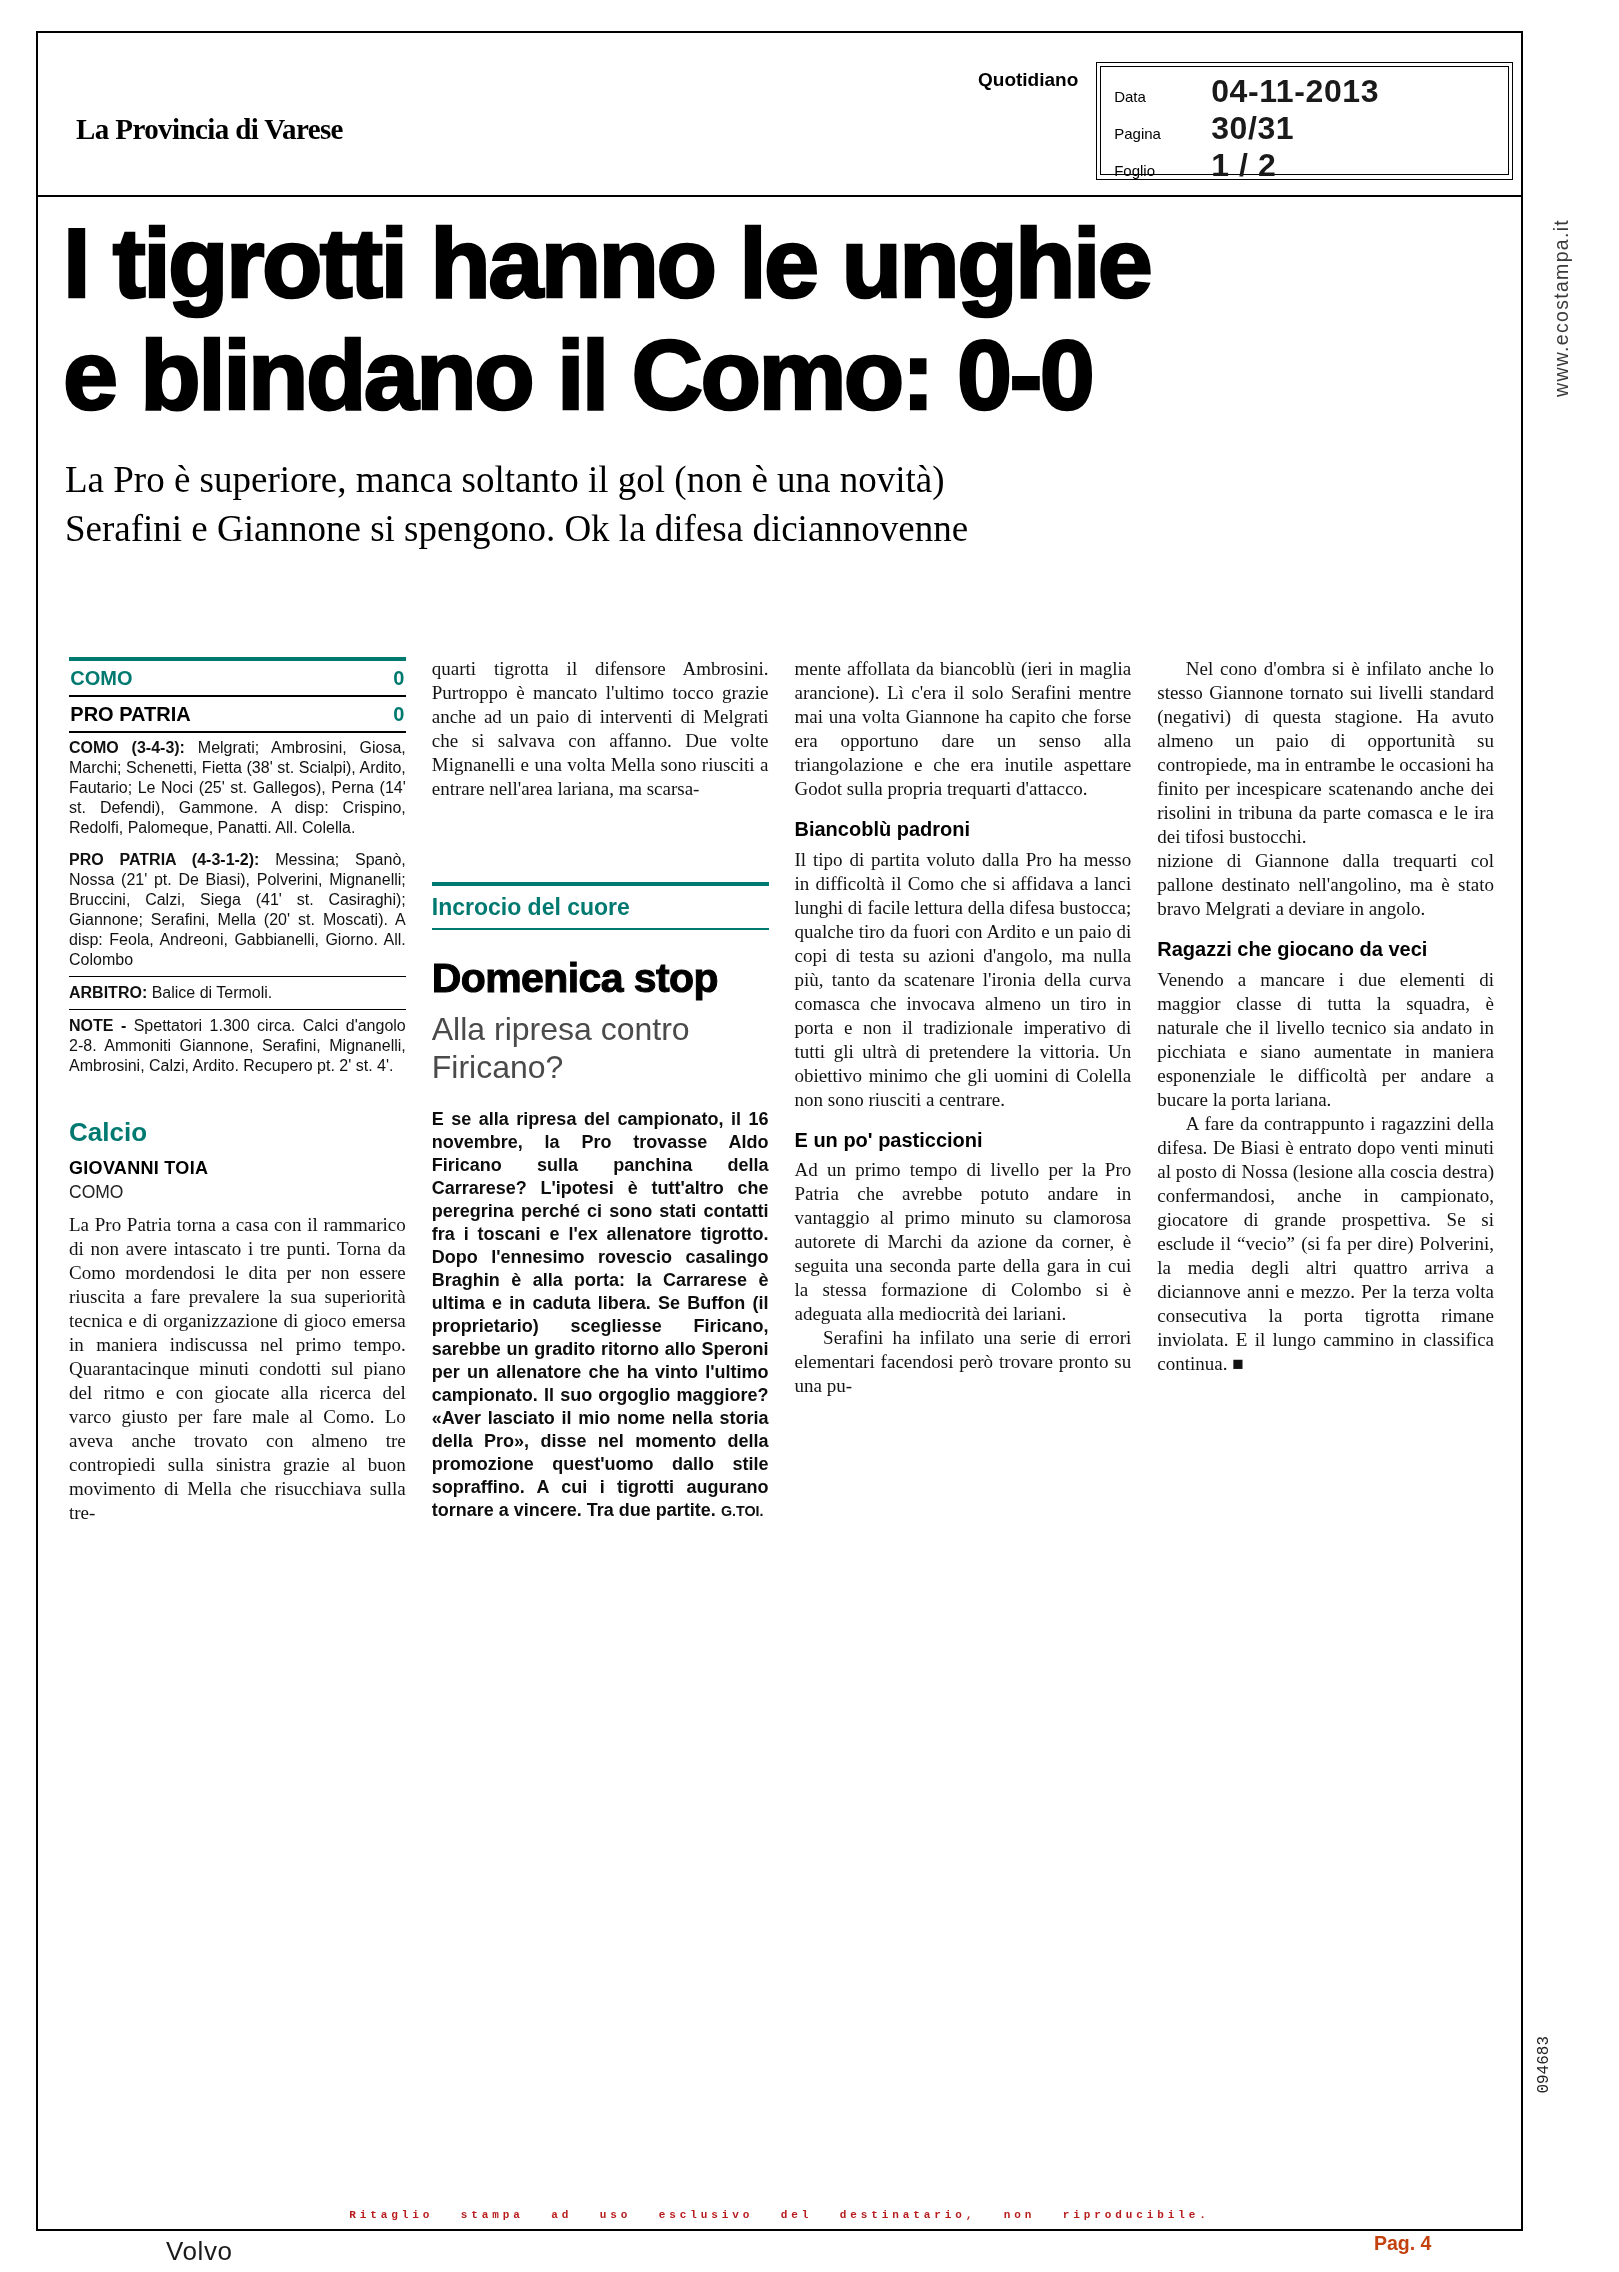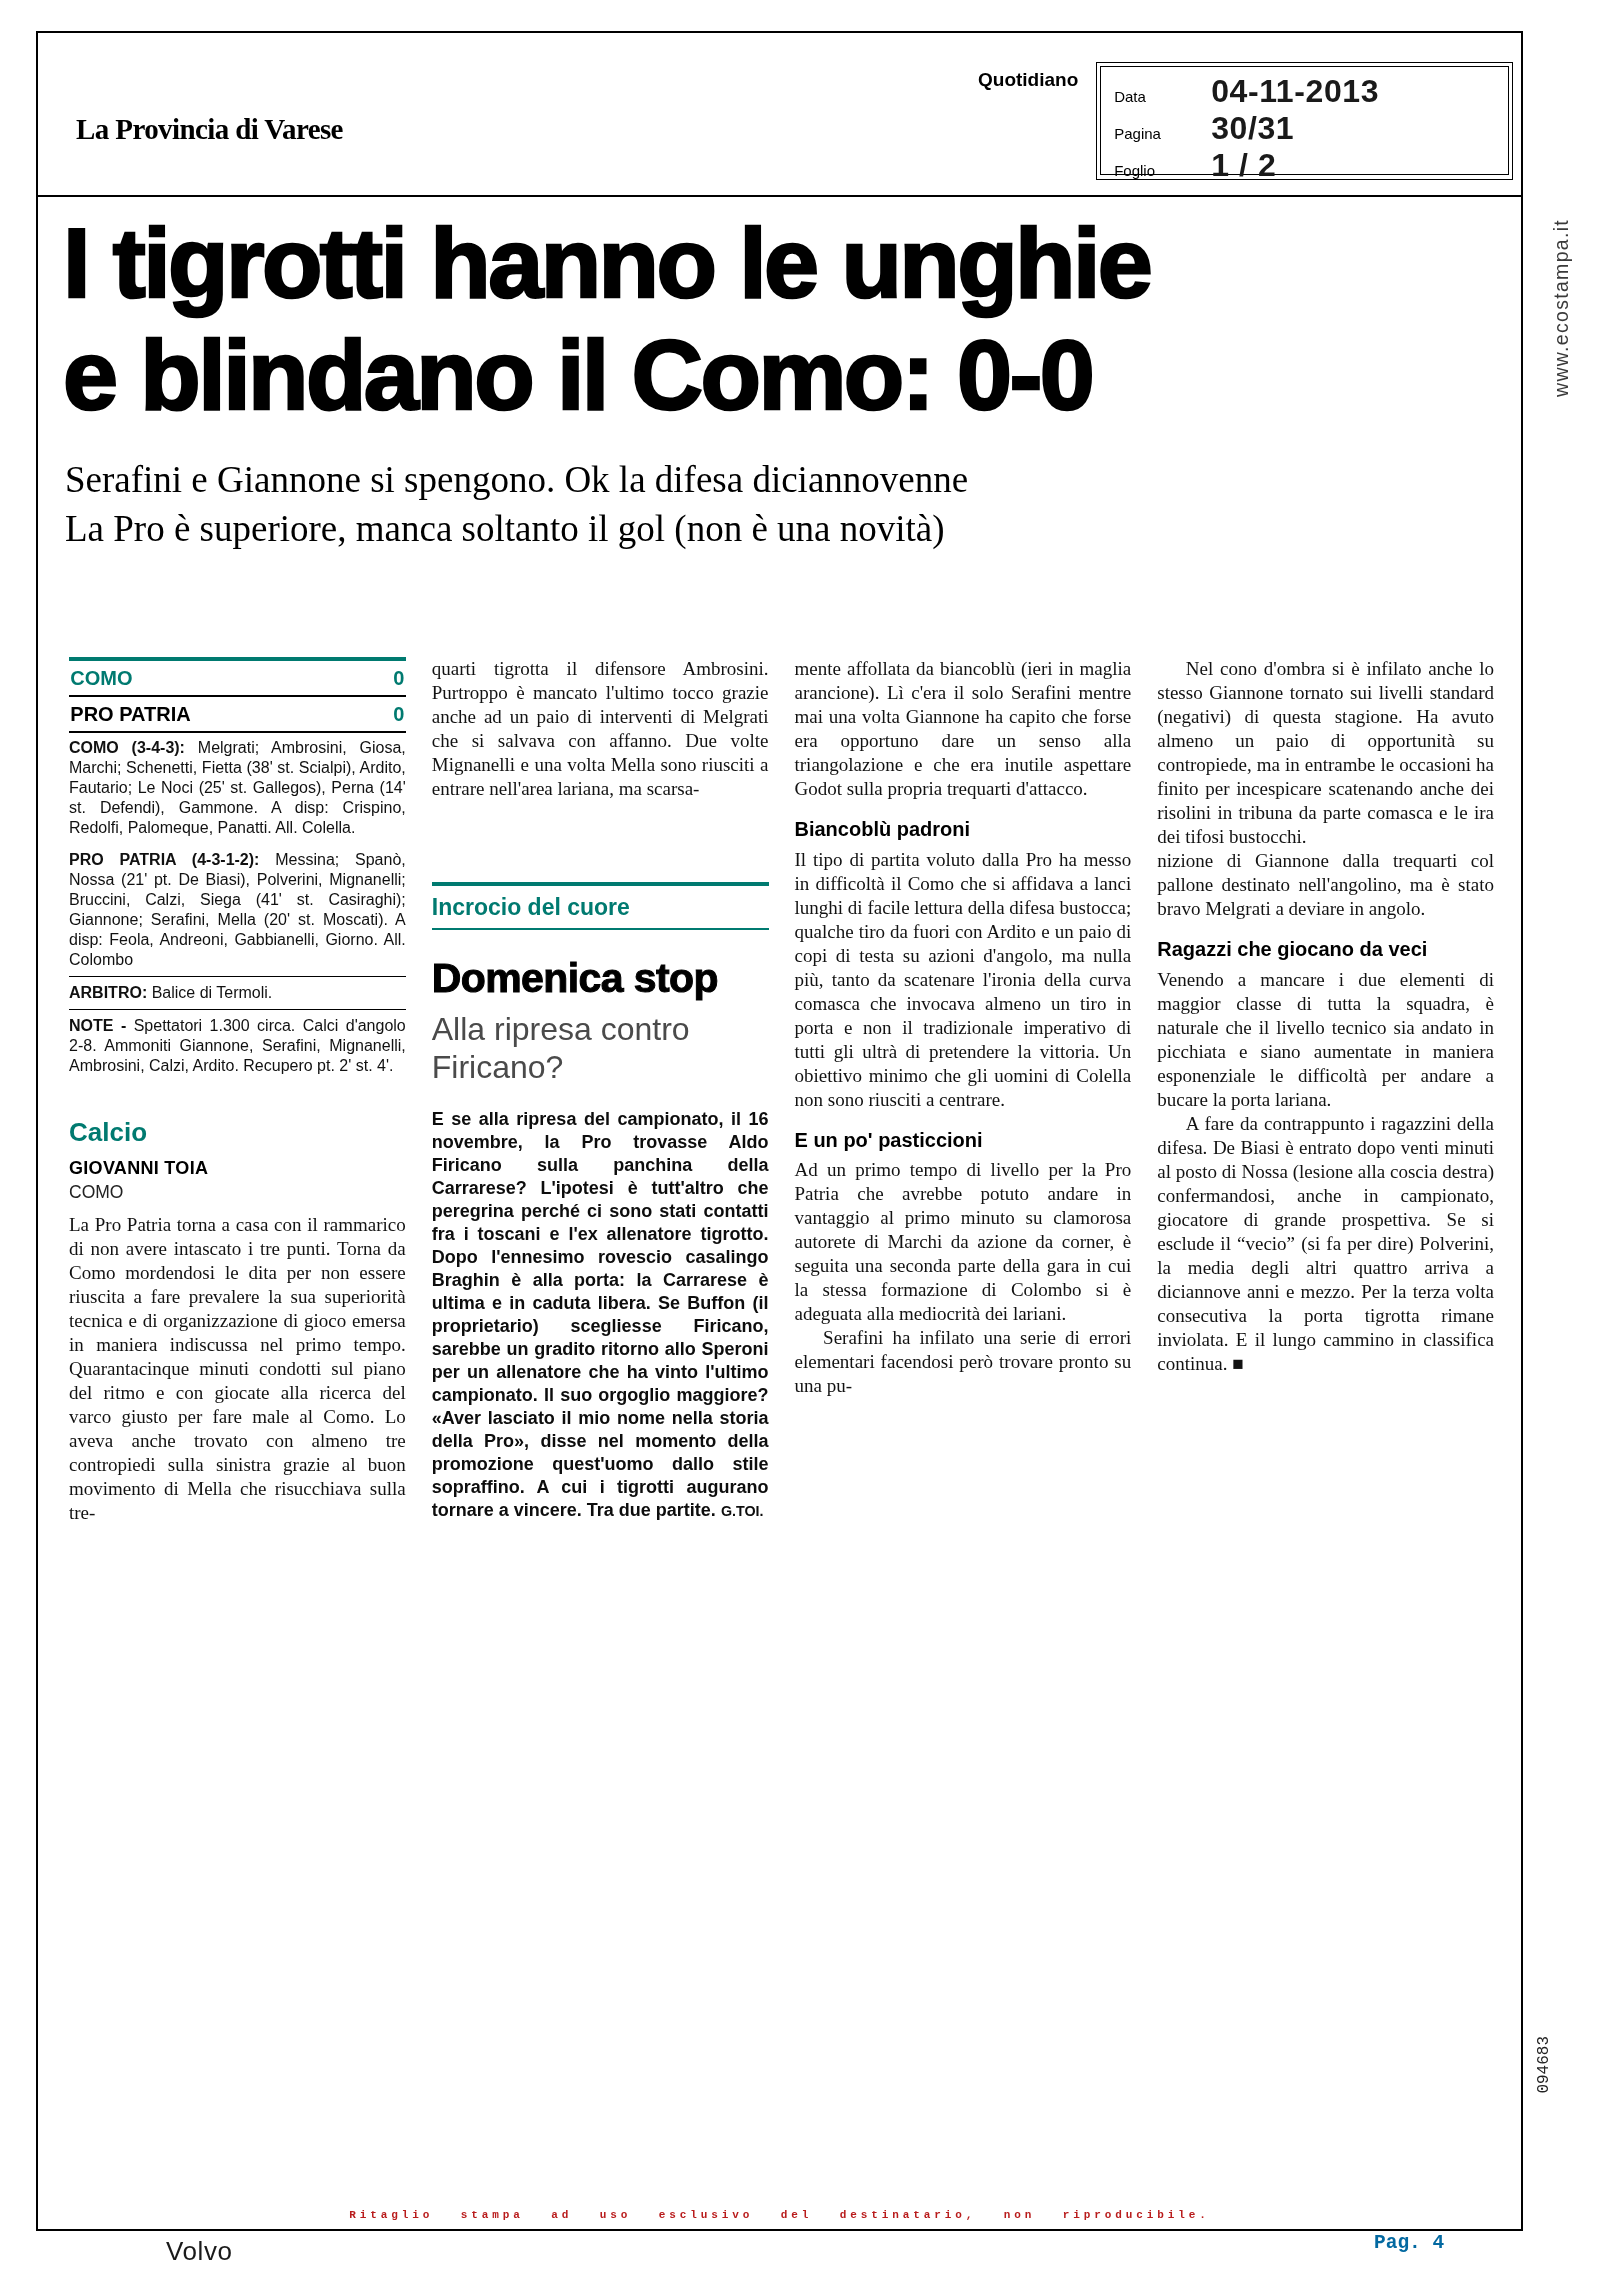--- a/index.html
+++ b/index.html
@@ -74,21 +74,21 @@
     position:absolute; left:1550px; top:219px;
     writing-mode:vertical-rl; transform:rotate(180deg);
     font-size:19.5px; color:#3a3a3a; letter-spacing:1.3px;
   }
   .code {
     position:absolute; left:1535px; top:2036px;
     writing-mode:vertical-rl; transform:rotate(180deg);
     font-family:"Liberation Mono", monospace; font-size:16px; color:#222;
   }
   .brand { position:absolute; left:119px; top:2236px; font-size:26px; color:#1a1a1a; letter-spacing:0.6px;margin-left:47px; }
-  .pagnum { position:absolute; left:1374px; top:2232px; font-size:19.5px; font-weight:bold; color:#0369a1;font-family:Liberation Mono, monospace; }
+  .pagnum { position:absolute; left:1374px; top:2232px; font-size:19.5px; font-weight:bold; color:#c2410c; }
 </style>
 </head>
 <body>
 
 <div class="page">
 
   <div class="frame">
 
     <div class="header">
       <div class="masthead">La Provincia di Varese</div>
@@ -109,22 +109,22 @@
           </div>
         </div>
       </div>
     </div>
 
     <div class="headline">
       <div>I tigrotti hanno le unghie</div>
       <div>e blindano il Como: 0-0</div>
     </div>
     <div class="deck">
+      <div>La Pro è superiore, manca soltanto il gol (non è una novità)</div>
       <div>Serafini e Giannone si spengono. Ok la difesa diciannovenne</div>
-      <div>La Pro è superiore, manca soltanto il gol (non è una novità)</div>
     </div>
 
     <div class="cols">
 
       <div class="col">
         <div class="scorebox">
           <div class="rule teal-thick"></div>
           <div class="score-row teal">
             <span>COMO</span>
             <span>0</span>

